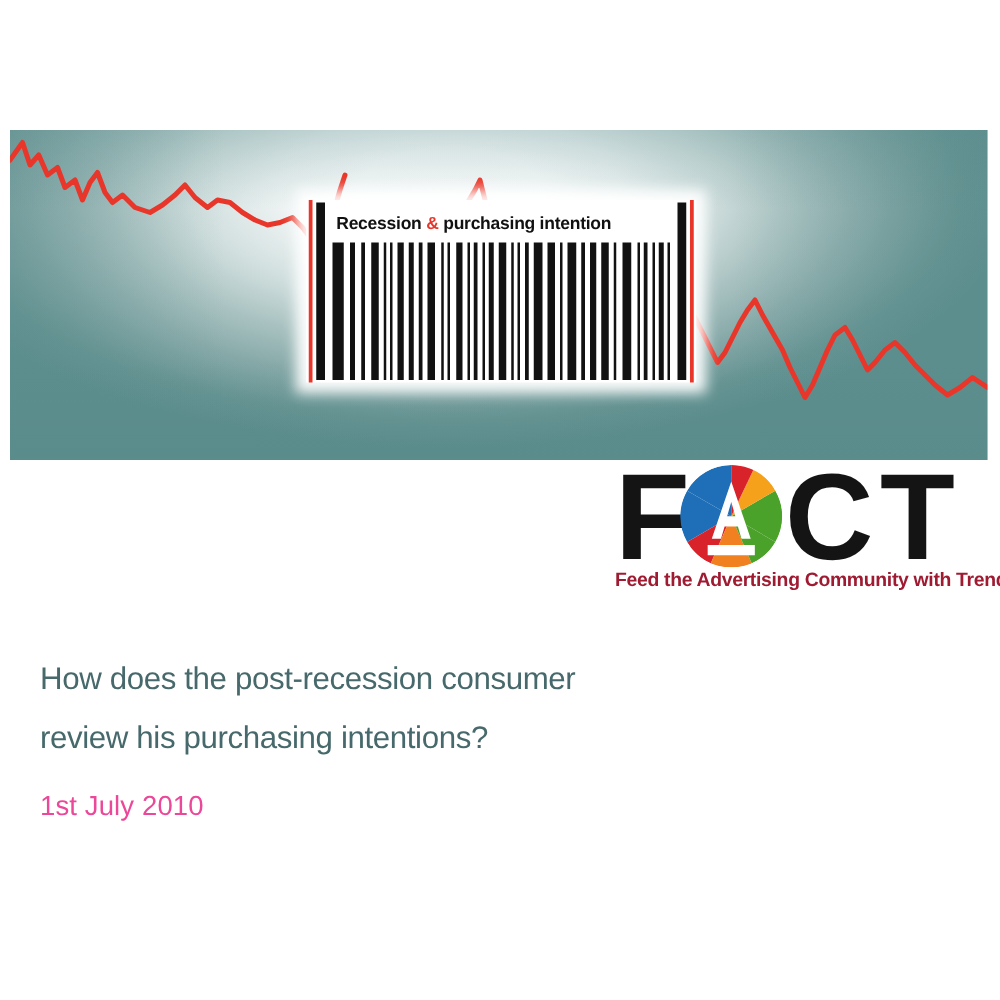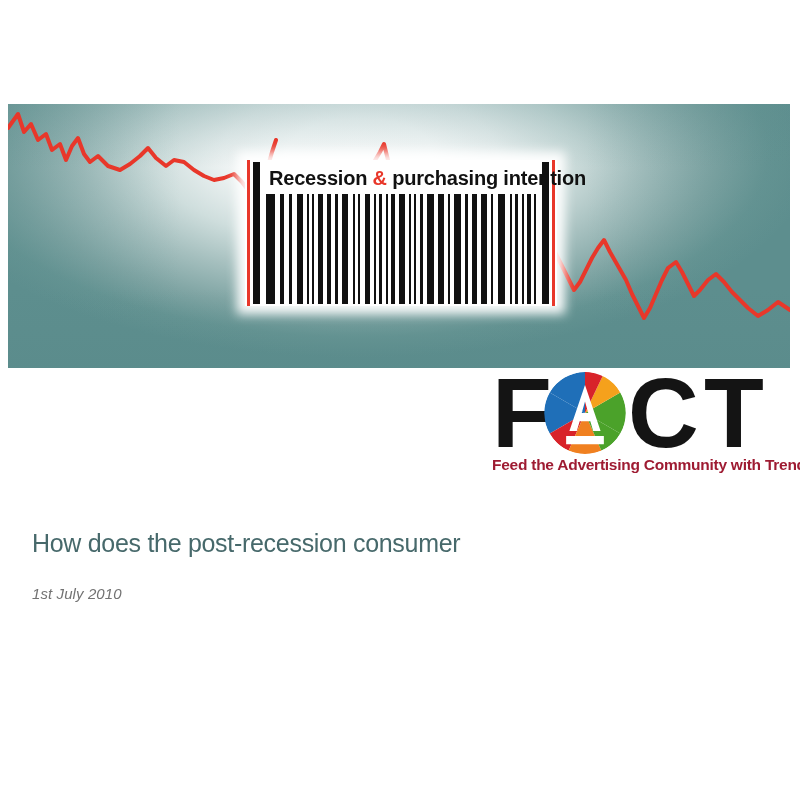--- a/index.html
+++ b/index.html
@@ -68,21 +68,21 @@
     background: #e8372a;
   }
   #barcode-red-left { left: 2px; }
   #barcode-red-right { right: 2px; }
   #barcode-title {
     position: absolute;
     left: 24px;
     top: 5px;
     width: 268px;
     height: 26px;
-    font-size: 20px;
+    font-size: 14px;
     font-weight: bold;
     color: #111111;
     letter-spacing: -0.2px;
     white-space: nowrap;
     line-height: 26px;
     font-family: "Liberation Sans", sans-serif;
   }
   #barcode-title .amp { color: #e8372a; }
   #barcode-bars {
     position: absolute;
@@ -173,24 +173,23 @@
     font-weight: normal;
     font-size: 25px;
     line-height: 47px;
     color: #47696b;
     letter-spacing: -0.3px;
   }
   #title-line-2 { display: block; }
   #date-text {
     margin-top: 18px;
     font-family: "Liberation Sans", sans-serif;
-    font-size: 15px;
-    color: #737373;
+    font-size: 22px;
+    color: #ec4899;
     letter-spacing: 0.1px;
-    font-style: italic;
   }
 </style>
 </head>
 <body>
 
 <div id="banner">
 
   <div id="banner-vignette"></div>
 
   <svg id="banner-line-svg" viewBox="0 0 782 264" preserveAspectRatio="none">
@@ -275,15 +274,15 @@
       </g>
     </svg>
 
     <span class="logo-letter" id="logo-c">C</span>
     <span class="logo-letter" id="logo-t">T</span>
   </div>
   <div id="logo-tagline">Feed the Advertising Community with Trends</div>
 </div>
 
 <div id="title-block">
-  <h1 id="main-title"><span id="title-line-1">How does the post-recession consumer</span></h1>
+  <h1 id="main-title"><span id="title-line-1">How does the post-recession consumer</span><span id="title-line-2">review his purchasing intentions?</span></h1>
   <div id="date-text">1st July 2010</div>
 </div>
 
 </body></html>

